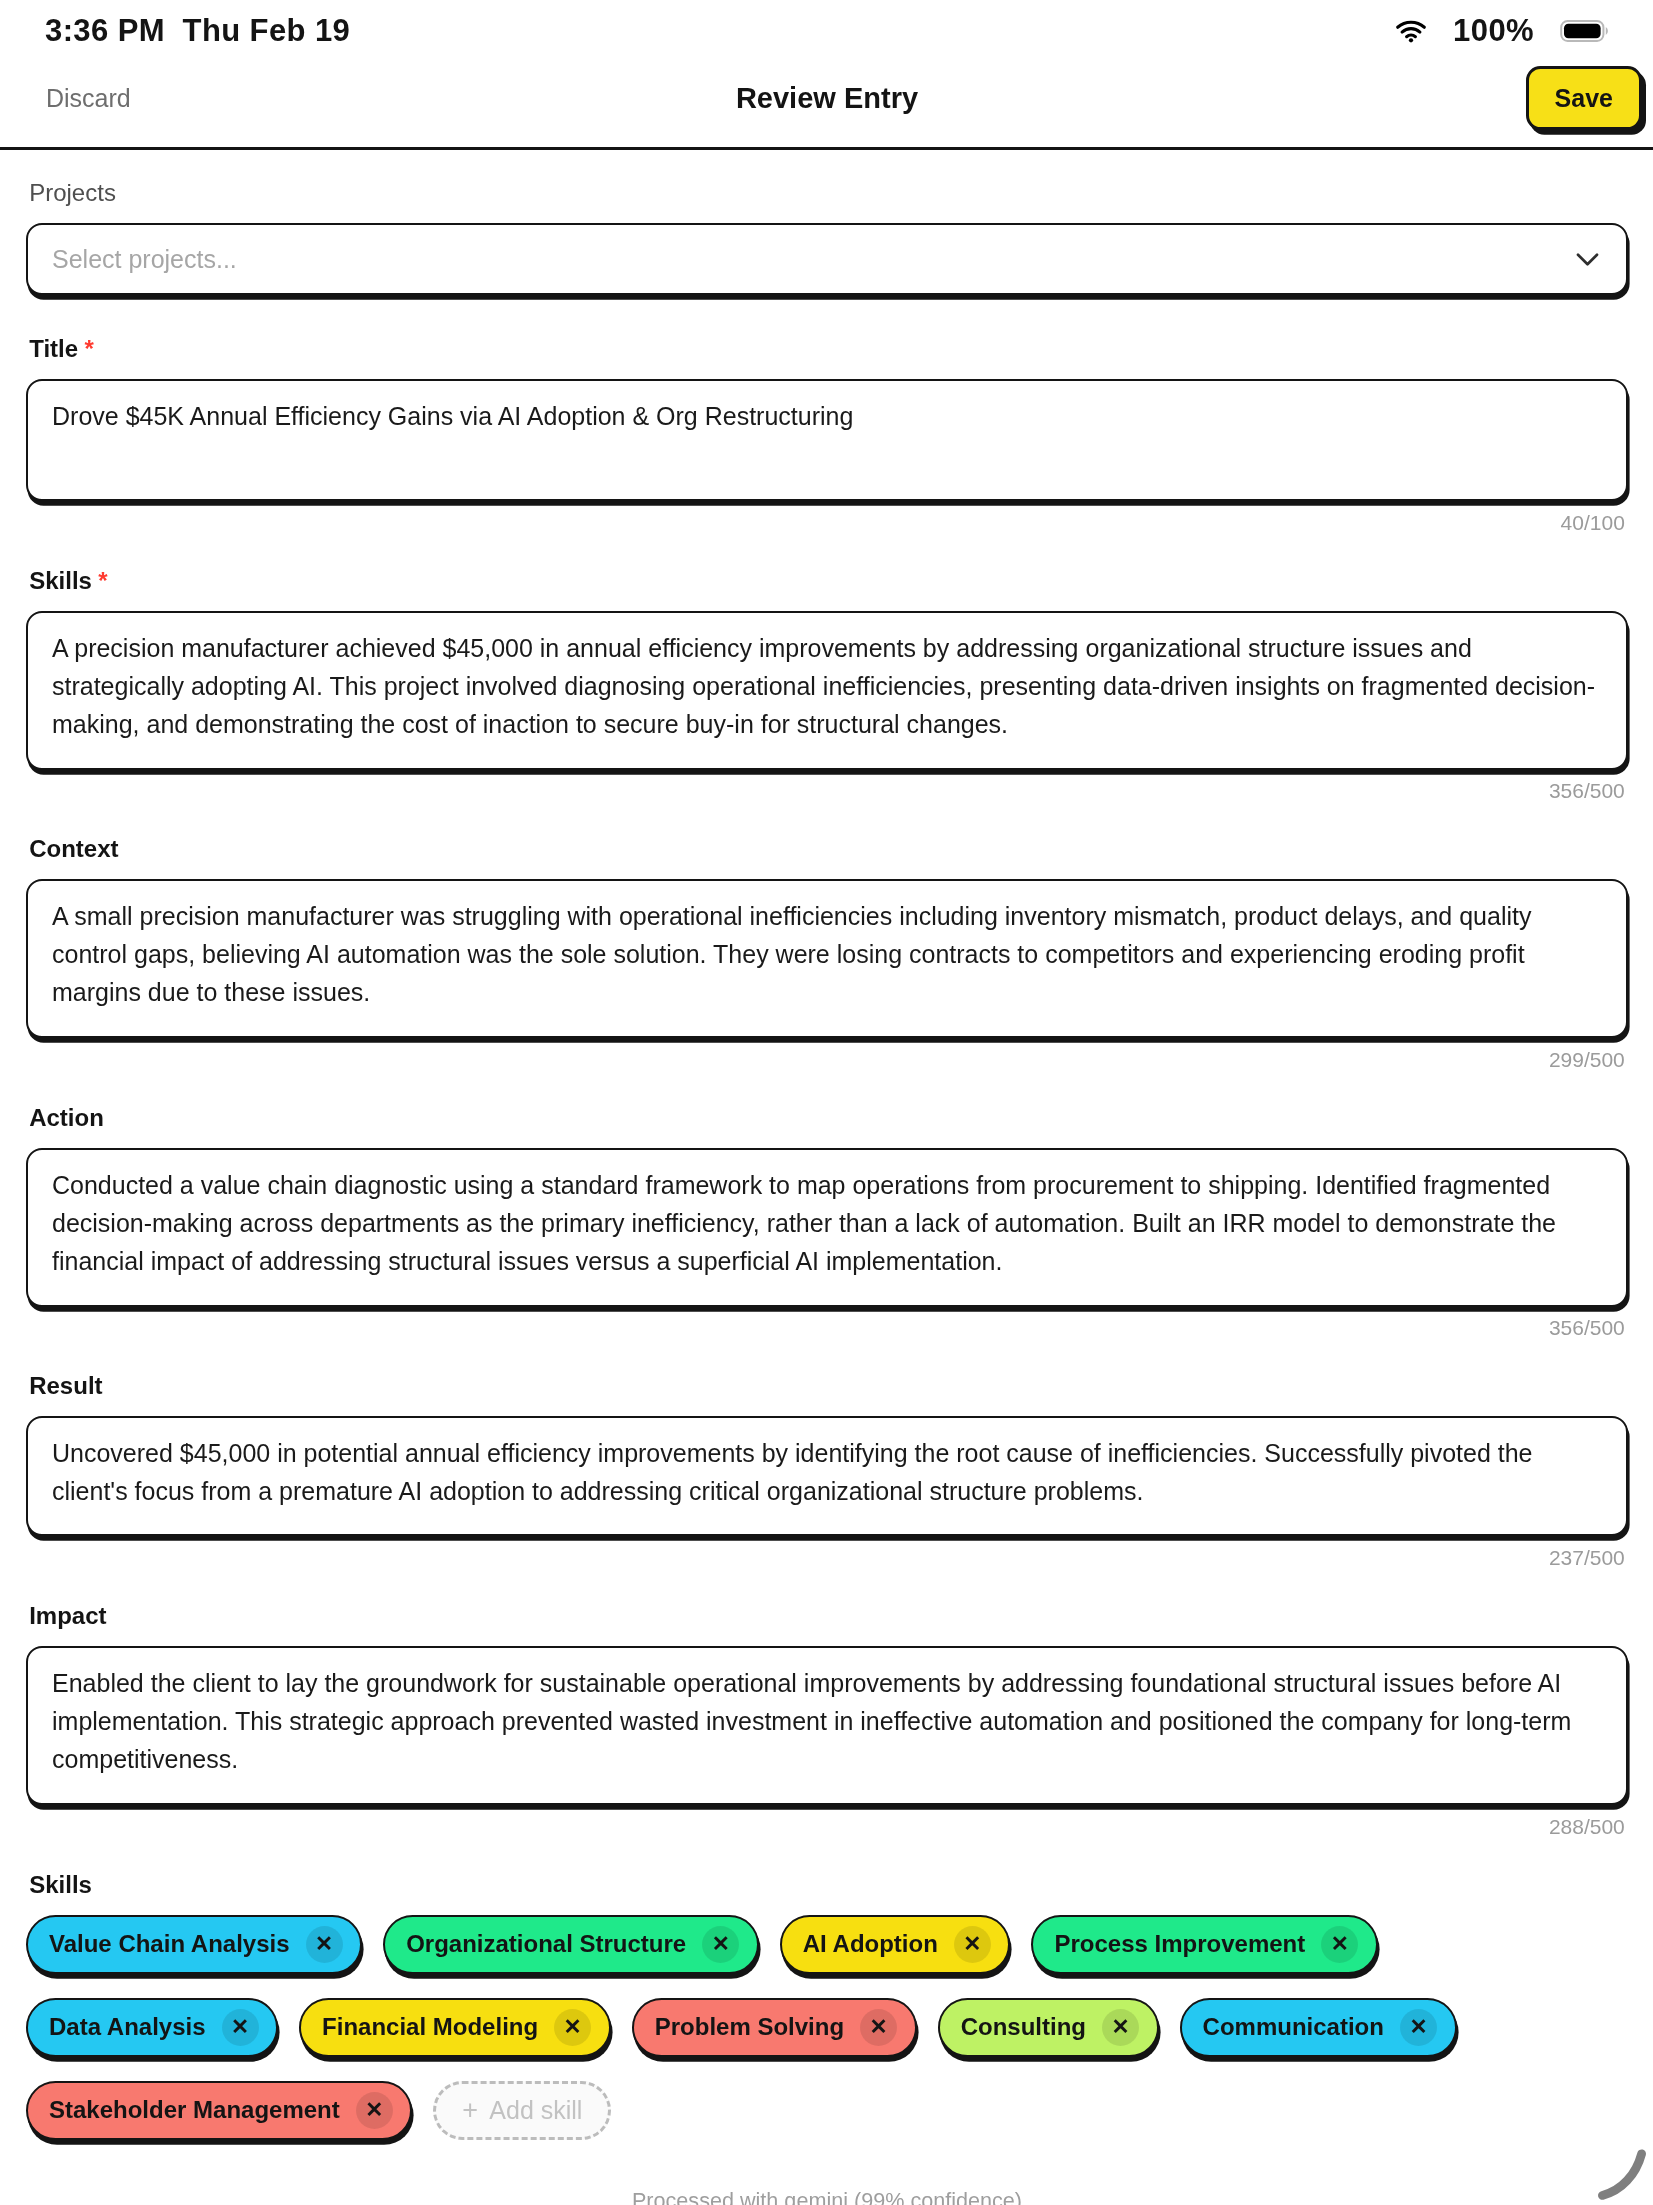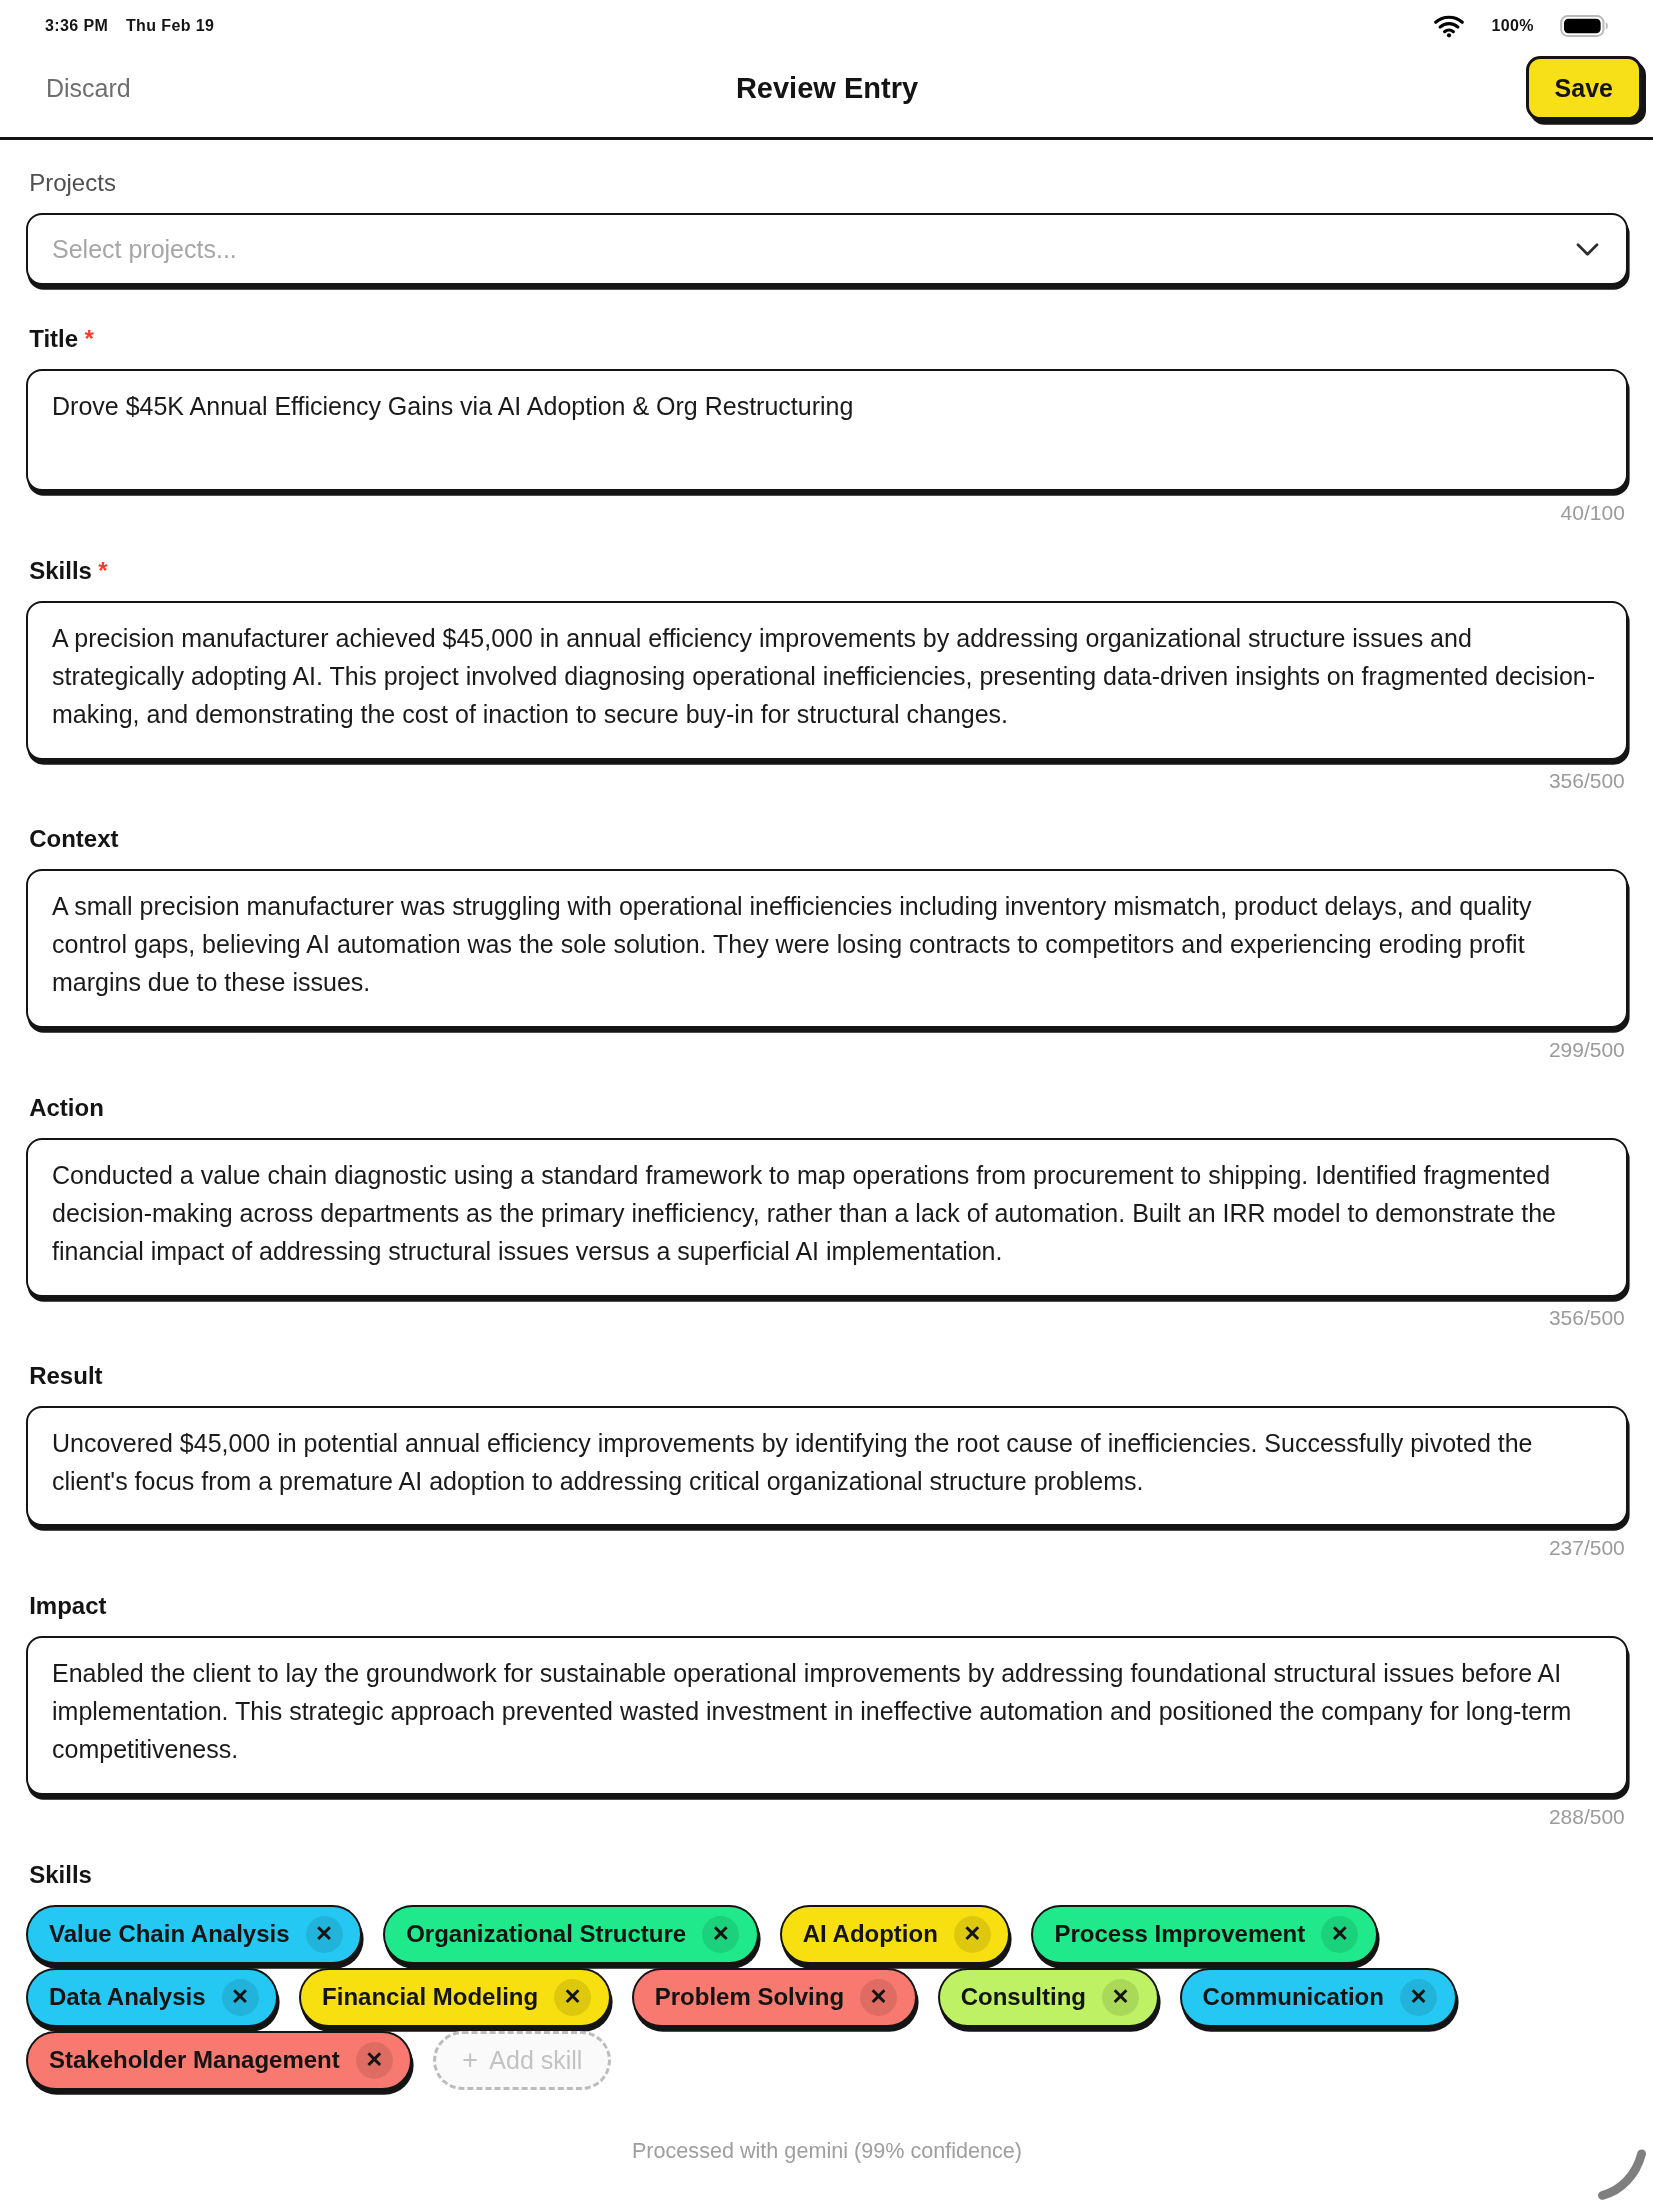--- a/index.html
+++ b/index.html
@@ -9,21 +9,21 @@
     background:#ffffff;
     font-family:"Liberation Sans", sans-serif;
     color:#141414;
     position:relative;
     overflow:hidden;
   }
   
   .status-bar {
     display:flex; justify-content:space-between; align-items:center;
     padding:13px 43px 0 45px;
-    font-size:16px; font-weight:700; letter-spacing:0.4px;
+    font-size:31px; font-weight:700; letter-spacing:0.4px;
   }
   .status-left { display:flex; gap:17.6px; }
   .status-right { display:flex; align-items:center; gap:26px; font-weight:600; }
   
   .nav-bar {
     position:relative;
     height:101px;
     display:flex; align-items:center;
     padding:0 12px 0 46px;
     border-bottom:3.2px solid #141414;
@@ -76,21 +76,21 @@
   .ta-tall { height:159px; }
   .ta-title { height:122px; }
   .ta-short { height:120px; }
   .counter {
     text-align:right;
     font-size:21px; color:#9b9b9b;
     margin:9.6px 3.2px 32px 0;
   }
   
   .skills-label { margin-top:3.2px; }
-  .chips { display:flex; flex-wrap:wrap; gap:4px 21px; align-items:flex-end; }
+  .chips { display:flex; flex-wrap:wrap; gap:24px 21px; align-items:flex-end; }
   .chip {
     display:inline-flex; align-items:center; gap:16px;
     height:59px; padding:0 17.6px 0 21px;
     border:2.4px solid #141414; border-radius:32px;
     box-shadow:1.6px 4.8px 0 #141414;
     font-size:24px; font-weight:700; color:#141414;
     cursor:default;
   }
   .chip-x {
     width:37px; height:37px; border-radius:50%;

